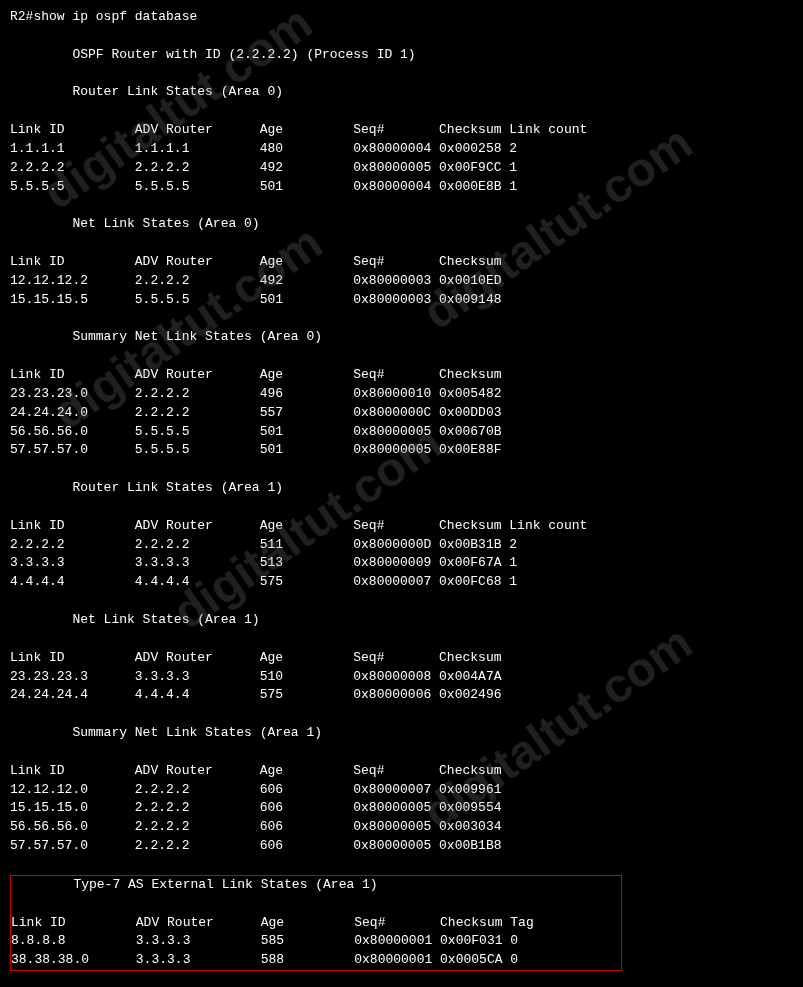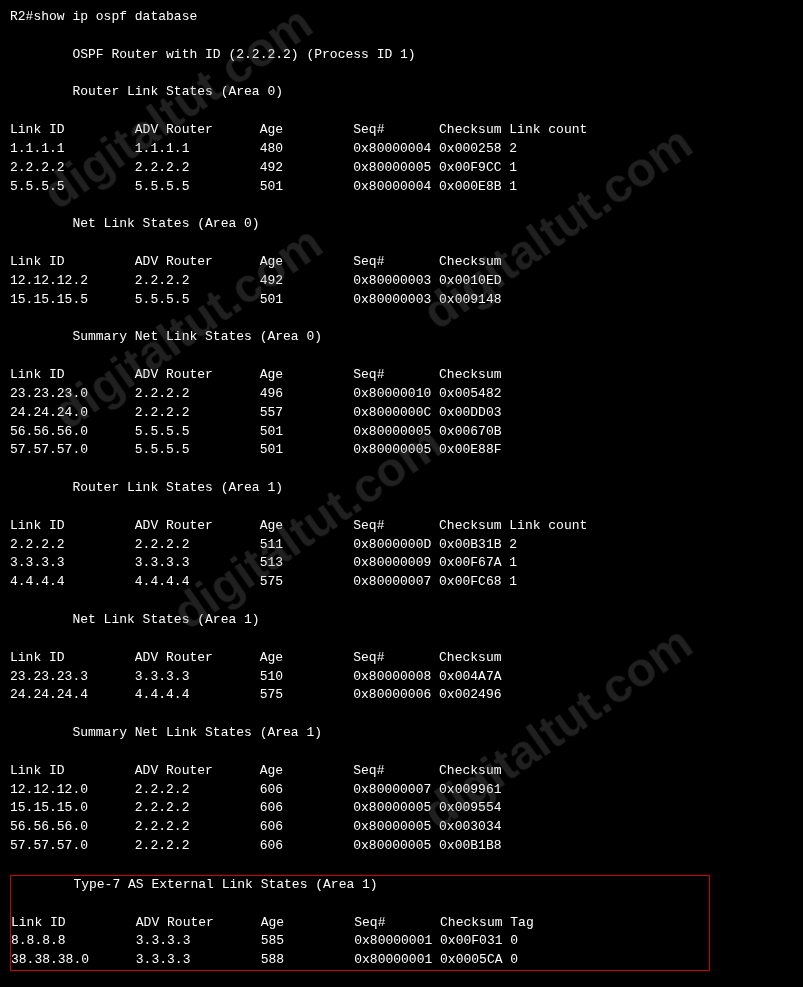--- a/index.html
+++ b/index.html
@@ -85,21 +85,21 @@
 24.24.24.4      4.4.4.4         575         0x80000006 0x002496
 
         Summary Net Link States (Area 1)
 
 Link ID         ADV Router      Age         Seq#       Checksum
 12.12.12.0      2.2.2.2         606         0x80000007 0x009961
 15.15.15.0      2.2.2.2         606         0x80000005 0x009554
 56.56.56.0      2.2.2.2         606         0x80000005 0x003034
 57.57.57.0      2.2.2.2         606         0x80000005 0x00B1B8
 
-<span style="display: block; border: 1px solid rgb(204, 0, 0); width: 700px;">        Type-7 AS External Link States (Area 1)
+<span style="display: block; border: 1px solid rgb(204, 0, 0); width: 612px;">        Type-7 AS External Link States (Area 1)
 
 Link ID         ADV Router      Age         Seq#       Checksum Tag
 8.8.8.8         3.3.3.3         585         0x80000001 0x00F031 0
 38.38.38.0      3.3.3.3         588         0x80000001 0x0005CA 0
 </span>
         Type-5 AS External Link States
 
 Link ID         ADV Router      Age         Seq#       Checksum Tag
 8.8.8.8         2.2.2.2         506         0x80000001 0x00A38C 0
 38.38.38.0      2.2.2.2         506         0x80000001 0x00B726 0

